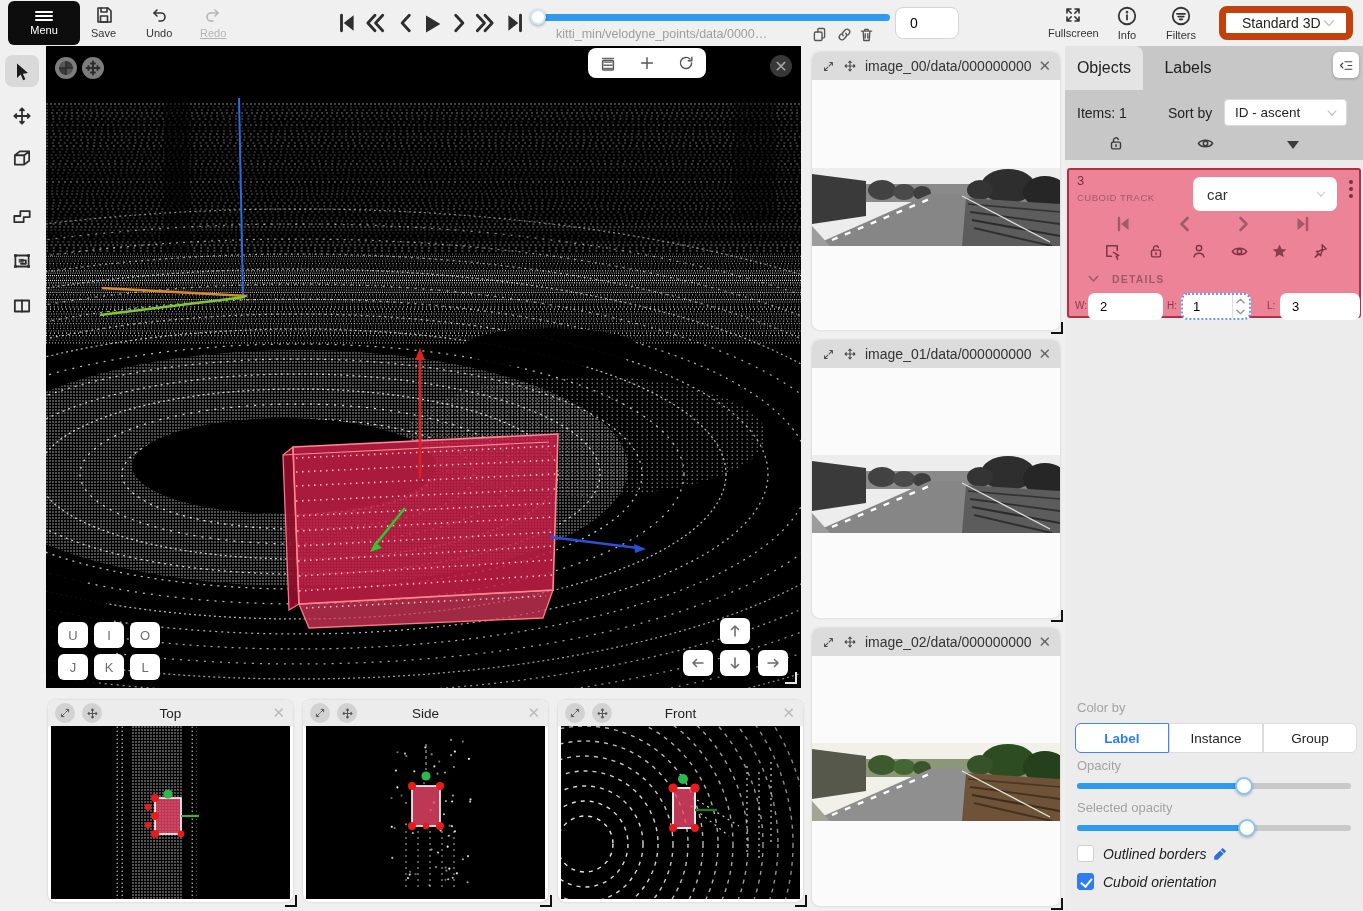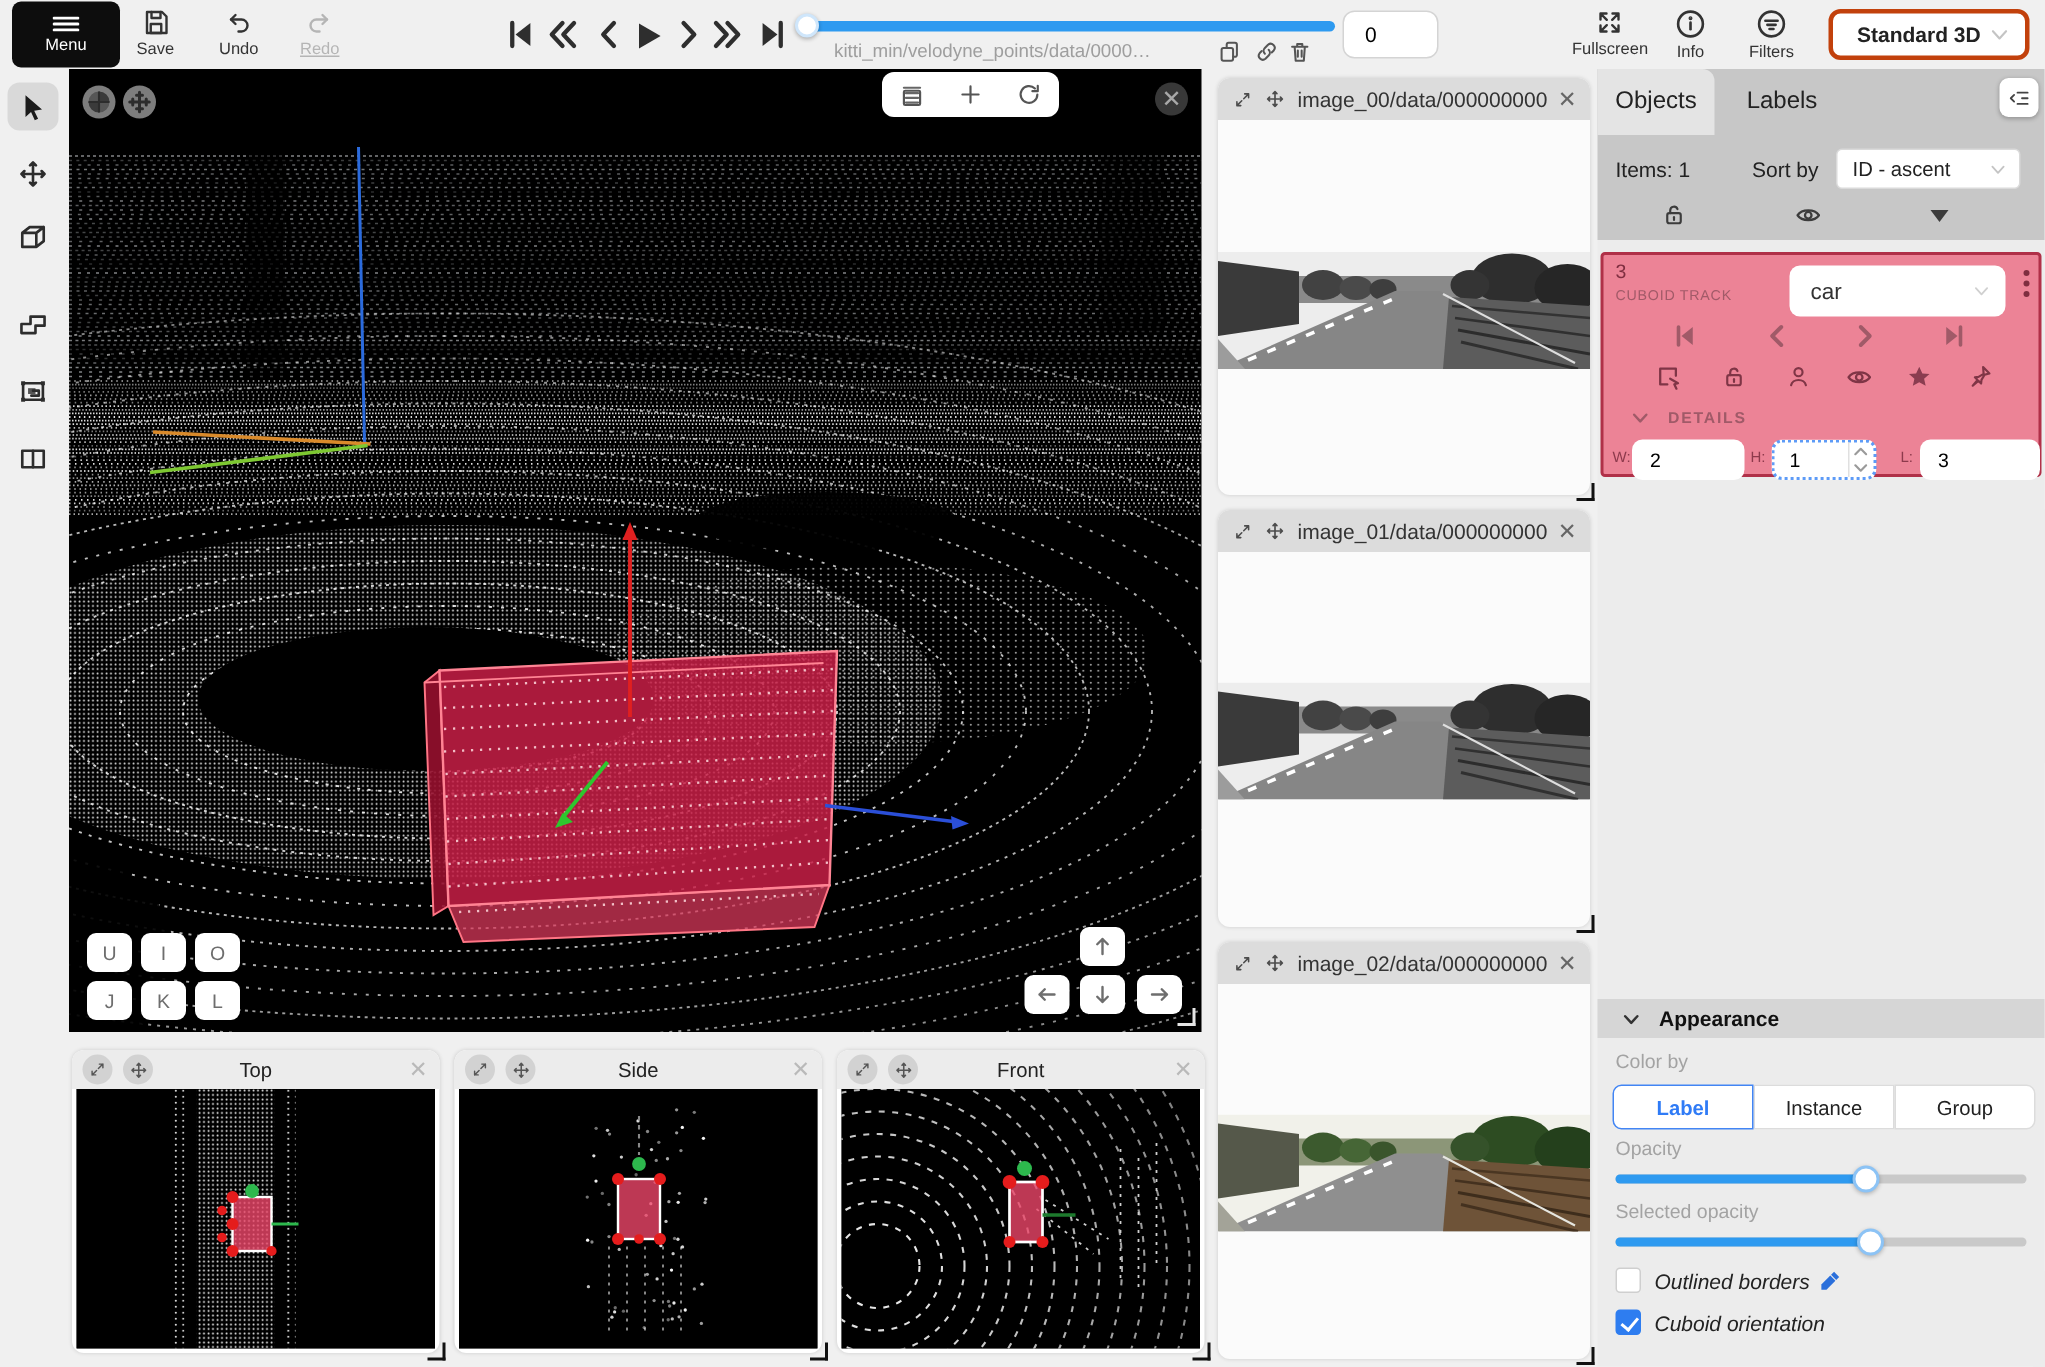--- a/index.html
+++ b/index.html
@@ -19,21 +19,21 @@
   .pbtn { position:absolute; top:12px; color:#2e2e2e; cursor:pointer; }
   #timeline-track { position:absolute; left:527px; top:14px; width:357px; height:7px;
     background:#2e9af0; border-radius:4px; cursor:pointer; }
   #timeline-handle { position:absolute; left:-3px; top:-5px; width:16px; height:16px; border-radius:50%;
     background:#fff; border:2px solid #cfe6fb; box-shadow:0 1px 3px rgba(0,0,0,.3); }
   #frame-path { position:absolute; left:550px; top:27px; font-size:12.5px; color:#9e9e9e; }
   .mini-ic { position:absolute; top:26px; color:#555; cursor:pointer; }
   #frame-input { position:absolute; left:889px; top:7px; width:64px; height:32px; border:1px solid #d4d4d4;
     border-radius:8px; background:#fff; font-size:14px; padding-left:14px; font-family:inherit; }
   #mode-select { position:absolute; left:1213px; top:6px; width:134px; height:34px; background:#fff;
-    border:3px solid #c2410c; border-radius:8px; display:flex; align-items:center; cursor:pointer;font-weight:bold; }
+    border:7px solid #c2410c; border-radius:8px; display:flex; align-items:center; cursor:pointer; }
   #mode-select span { font-size:14px; color:#222; padding-left:16px; flex:1; }
   
   #left-rail { position:absolute; left:0; top:46px; width:44px; bottom:0; background:#f0f0f0; }
   .rail-btn { position:absolute; left:5px; width:34px; height:32px; display:flex; align-items:center;
     justify-content:center; color:#2d2d2d; border-radius:8px; cursor:pointer; }
   .rail-btn.active { background:#d9d9d9; }
   
   #viewport3d { position:absolute; left:46px; top:46px; width:755px; height:642px; background:#000; }
   #vp-toolbar { position:absolute; left:542px; top:2px; width:118px; height:30px; background:#fff;
     border-radius:8px; box-shadow:0 1px 4px rgba(0,0,0,.35); display:flex; align-items:center;
@@ -907,26 +907,20 @@
           <path d="M1 5 5 1l4 4"></path>
         </svg>
       <svg class="ic" width="9" height="6" viewBox="0 0 10 6">
           <path d="M1 1l4 4 4-4"></path>
         </svg>
     </div>
     <span class="dim-label" style="left:198px">L:</span>
     <input class="dim-input" style="left: 211px; width: 80px;" value="3">
   </div>
 
-  <div id="app-head">
-    <svg class="ic" width="13" height="13" viewBox="0 0 16 16" style="stroke-width:2;color:#333">
-        <path d="M3 5.5 8 11l5-5.5"></path>
-      </svg>
-    <b>Appearance</b>
-  </div>
   <span class="sec-label" style="top:654px">Color by</span>
   <div class="segbtn sel" style="left:10px;border-radius:6px 0 0 6px">
       <span>Label</span>
     </div>
   <div class="segbtn" style="left:104px">
       <span>Instance</span>
     </div>
   <div class="segbtn" style="left:198px;border-radius:0 6px 6px 0">
       <span>Group</span>
     </div>

